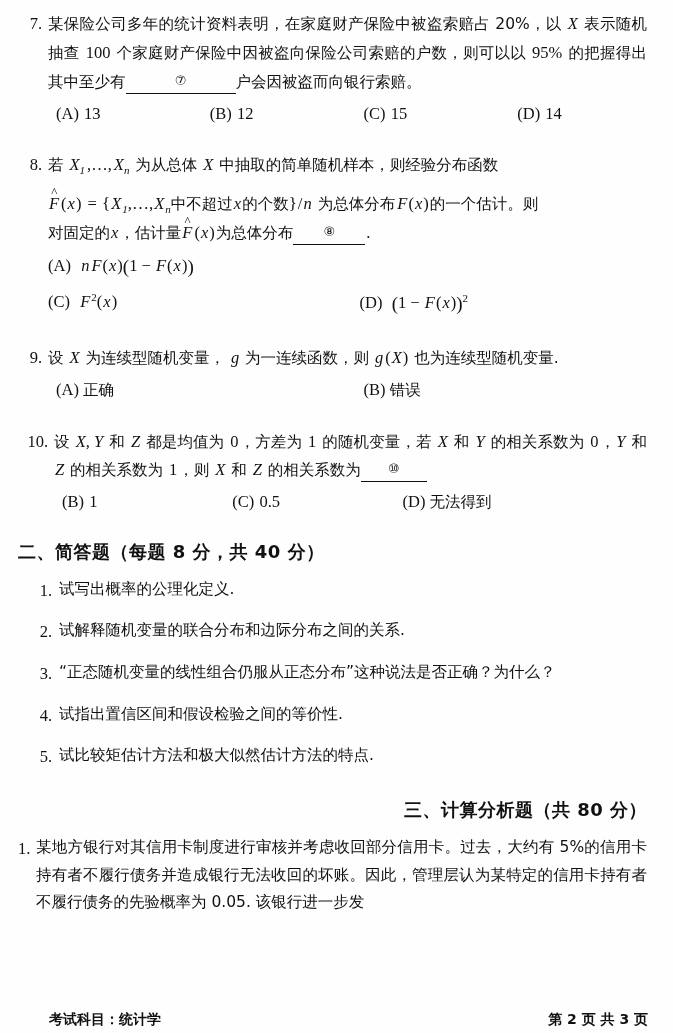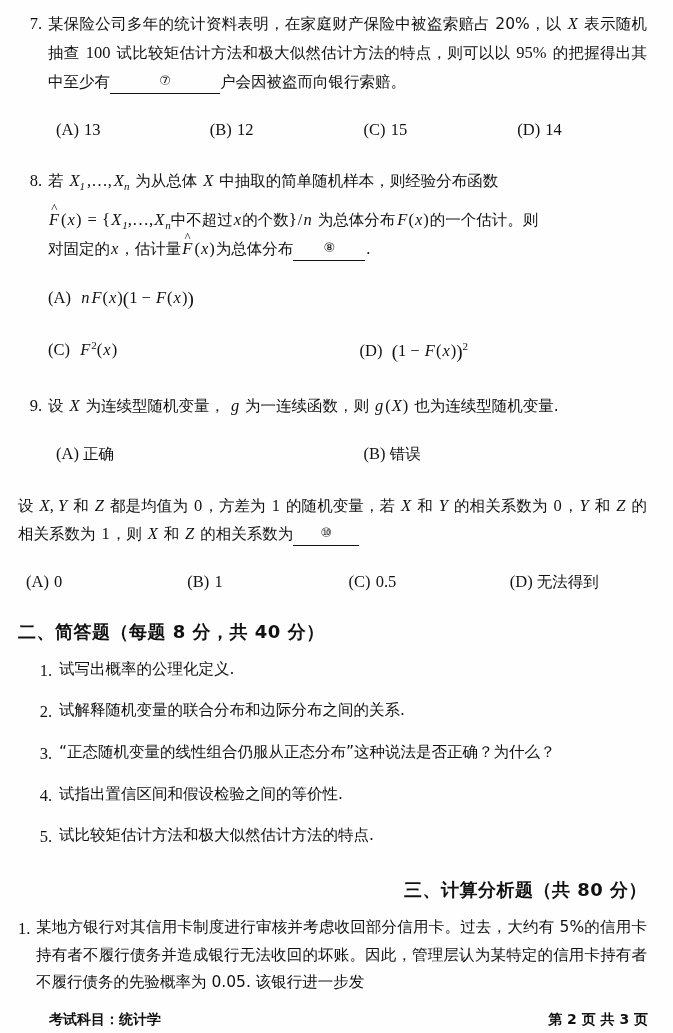--- a/index.html
+++ b/index.html
@@ -78,21 +78,21 @@
   }
   .blank.w1 { width: 110px; }
   .blank.w2 { width: 72px; }
   .blank.w3 { width: 118px; }
   .blank.w4 { width: 66px; }
 
   .opts {
     display: flex;
     font-size: 16.5px;
     line-height: 1.9;
-    margin-top: 17px;
+    margin-top: 1px;
     gap: 24px;
   }
   .opts .opt {
     white-space: nowrap;
   }
   .opts.four4 .opt { width: 25%; }
   .opts.two2 .opt { width: 50%; }
   .opts.indent { padding-left: 8px; }
 
   .sectitle {
@@ -168,21 +168,21 @@
 </style>
 </head>
 <body>
 
 <div class="page">
   <div class="content">
 
     <div class="q">
       <div class="qnum">7.</div>
       <div class="qbody">
-        <span class="cn">某保险公司多年的统计资料表明，在家庭财产保险中被盗索赔占 20%，以 </span><span class="mi">X</span><span class="cn"> 表示随机抽查 </span><span class="mn">100</span><span class="cn"> 试比较矩估计方法和极大似然估计方法的特点，则可以以 </span><span class="mn">95%</span><span class="cn"> 的把握得出其中至少有</span><span class="blank w1">⑦</span><span class="cn">户会因被盗而向银行索赔。</span>
+        <span class="cn">某保险公司多年的统计资料表明，在家庭财产保险中被盗索赔占 20%，以 </span><span class="mi">X</span><span class="cn"> 表示随机抽查 </span><span class="mn">100</span><span class="cn"> 个家庭财产保险中因被盗向保险公司索赔的户数，则可以以 </span><span class="mn">95%</span><span class="cn"> 的把握得出其中至少有</span><span class="blank w1">⑦</span><span class="cn">户会因被盗而向银行索赔。</span>
         <div class="opts four4 indent">
           <div class="opt">
             <span>(A)</span>
             <span class="mn">13</span>
           </div>
           <div class="opt">
             <span>(B)</span>
             <span class="mn">12</span>
           </div>
           <div class="opt">
@@ -249,27 +249,24 @@
             <span>(B)</span>
             <span class="cn">错误</span>
           </div>
         </div>
       </div>
     </div>
 
     <div class="spacer-md"></div>
 
     <div class="q">
+      <div class="qnum" style="flex:0 0 30px;width:30px;">10.</div>
       <div class="qbody">
         <span class="cn">设 </span><span class="mi">X, Y</span><span class="cn"> 和 </span><span class="mi">Z</span><span class="cn"> 都是均值为 </span><span class="mn">0</span><span class="cn">，方差为 </span><span class="mn">1</span><span class="cn"> 的随机变量，若 </span><span class="mi">X</span><span class="cn"> 和 </span><span class="mi">Y</span><span class="cn"> 的相关系数为 </span><span class="mn">0</span><span class="cn">，</span><span class="mi">Y</span><span class="cn"> 和 </span><span class="mi">Z</span><span class="cn"> 的相关系数为 </span><span class="mn">1</span><span class="cn">，则 </span><span class="mi">X</span><span class="cn"> 和 </span><span class="mi">Z</span><span class="cn"> 的相关系数为</span><span class="blank w4">⑩</span>
         <div class="opts four4 indent">
-          <div class="opt">
-            <span>(A)</span>
-            <span class="mn">0</span>
-          </div>
           <div class="opt">
             <span>(B)</span>
             <span class="mn">1</span>
           </div>
           <div class="opt">
             <span>(C)</span>
             <span class="mn">0.5</span>
           </div>
           <div class="opt">
             <span>(D)</span>

